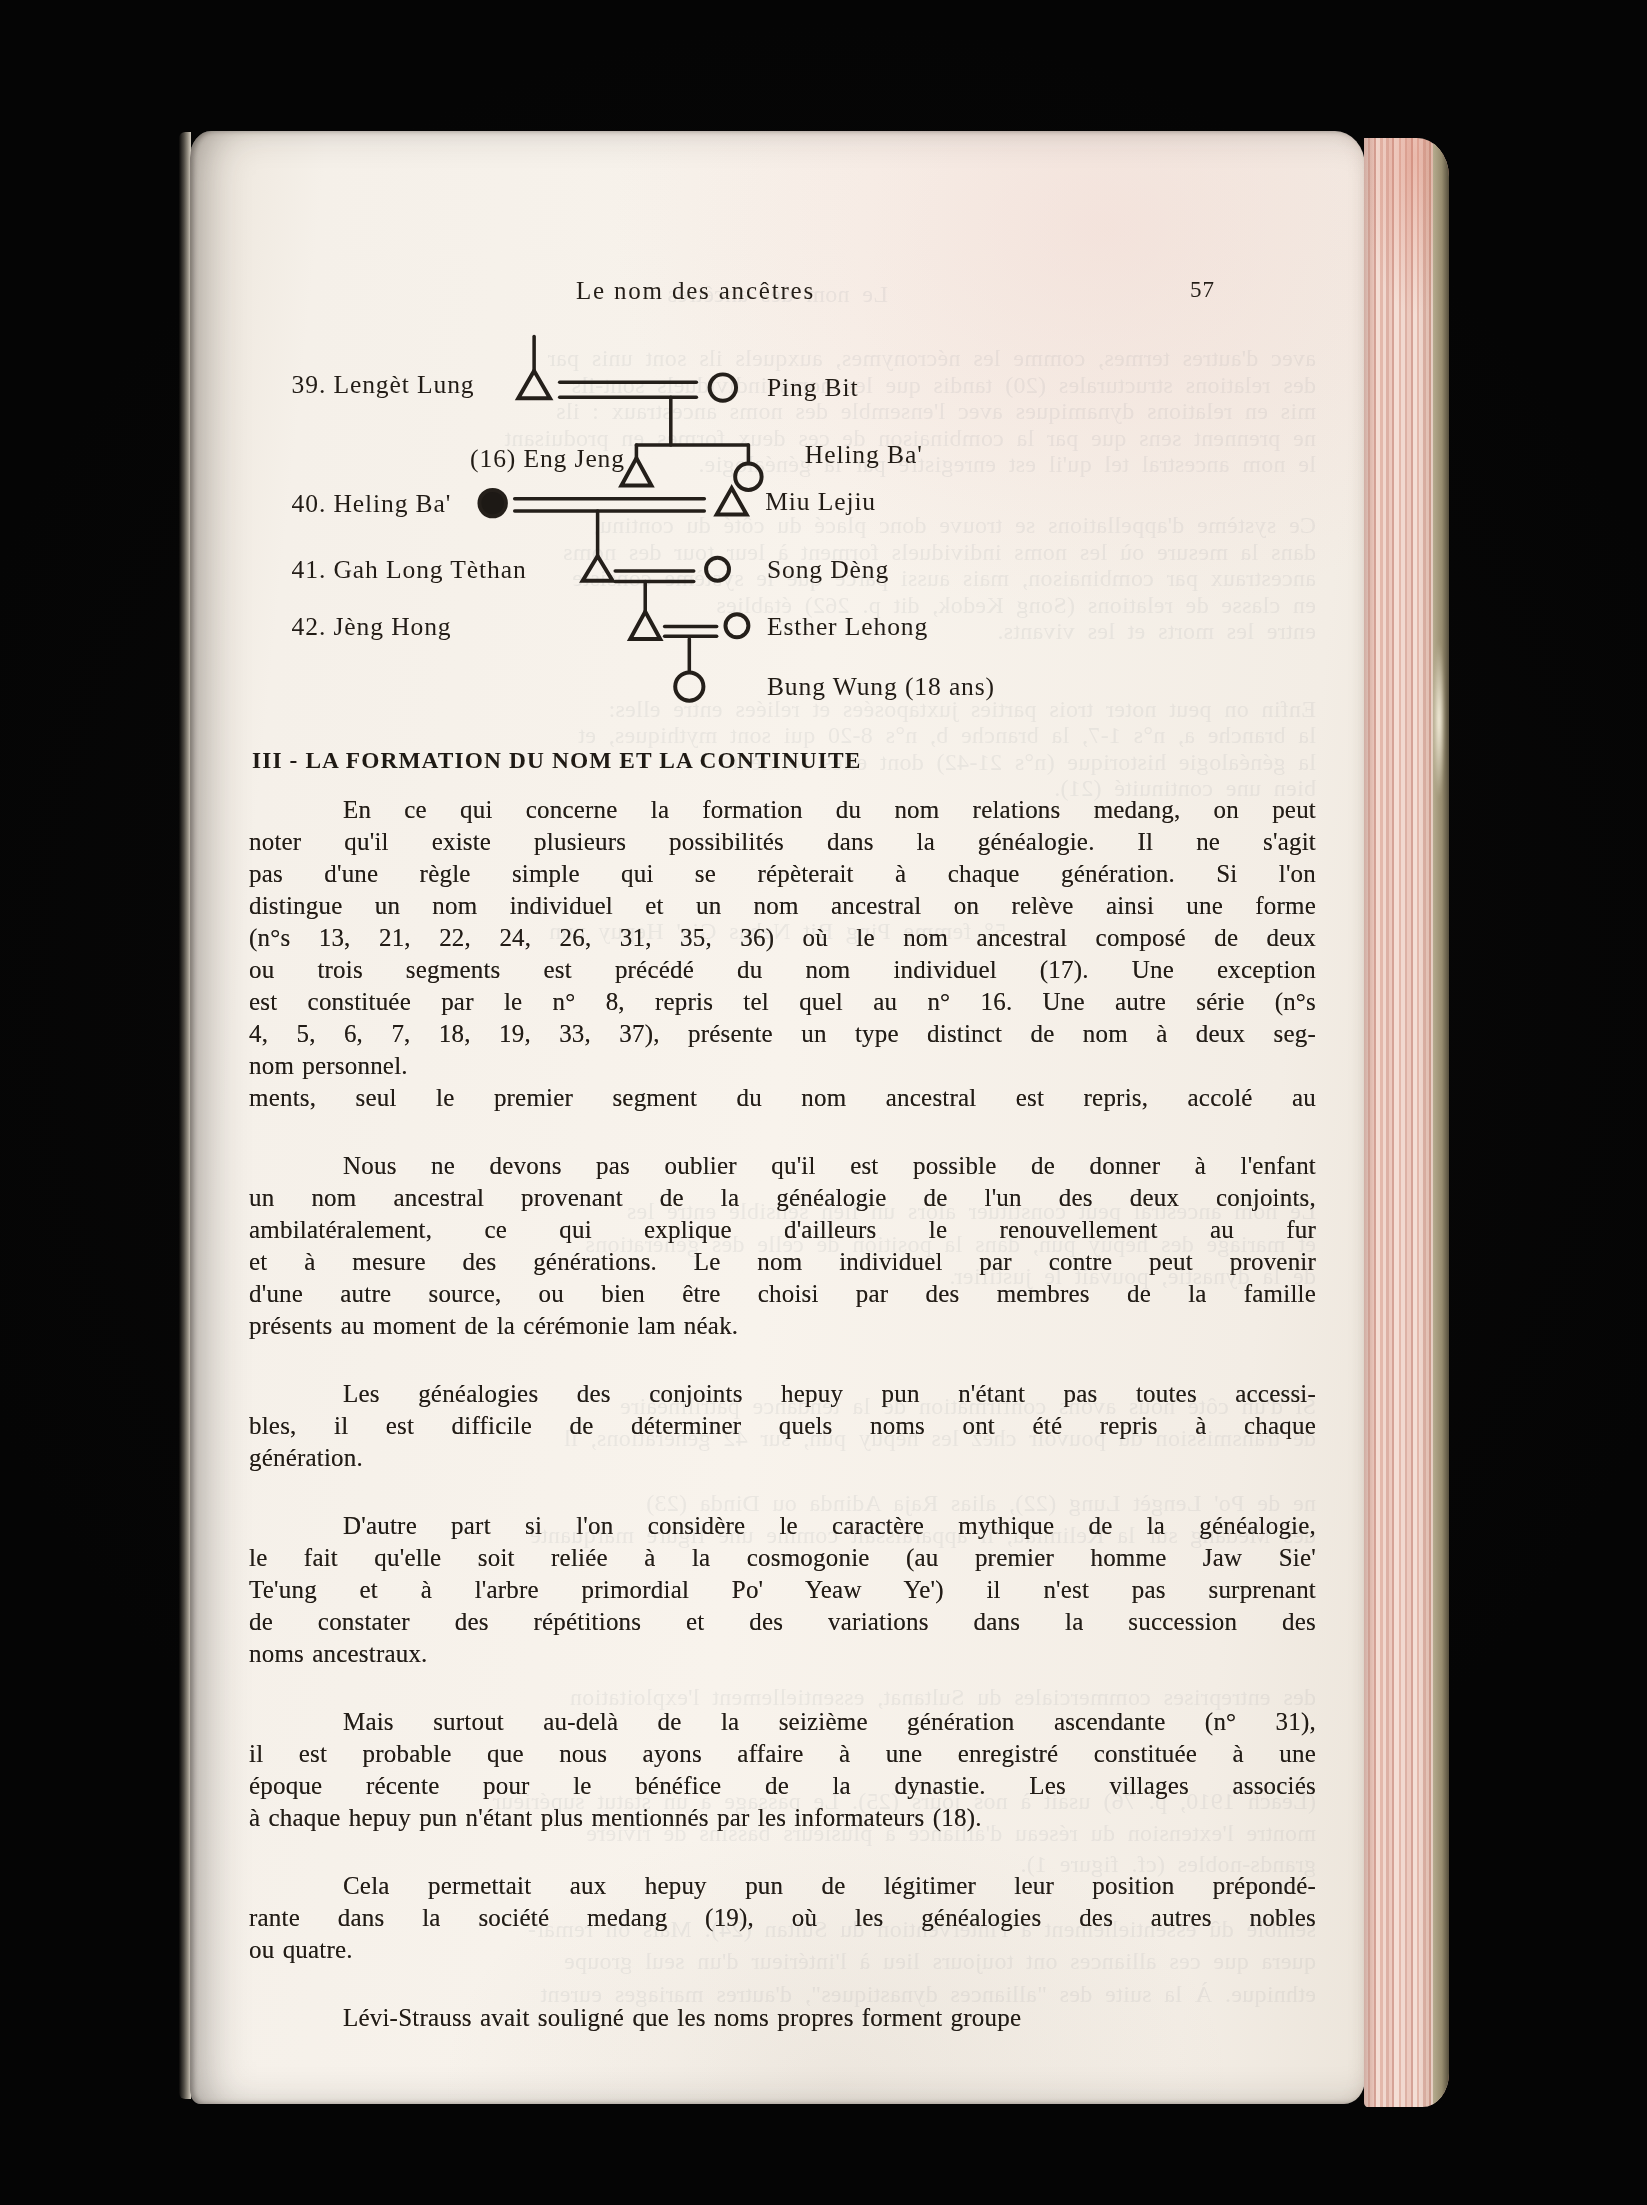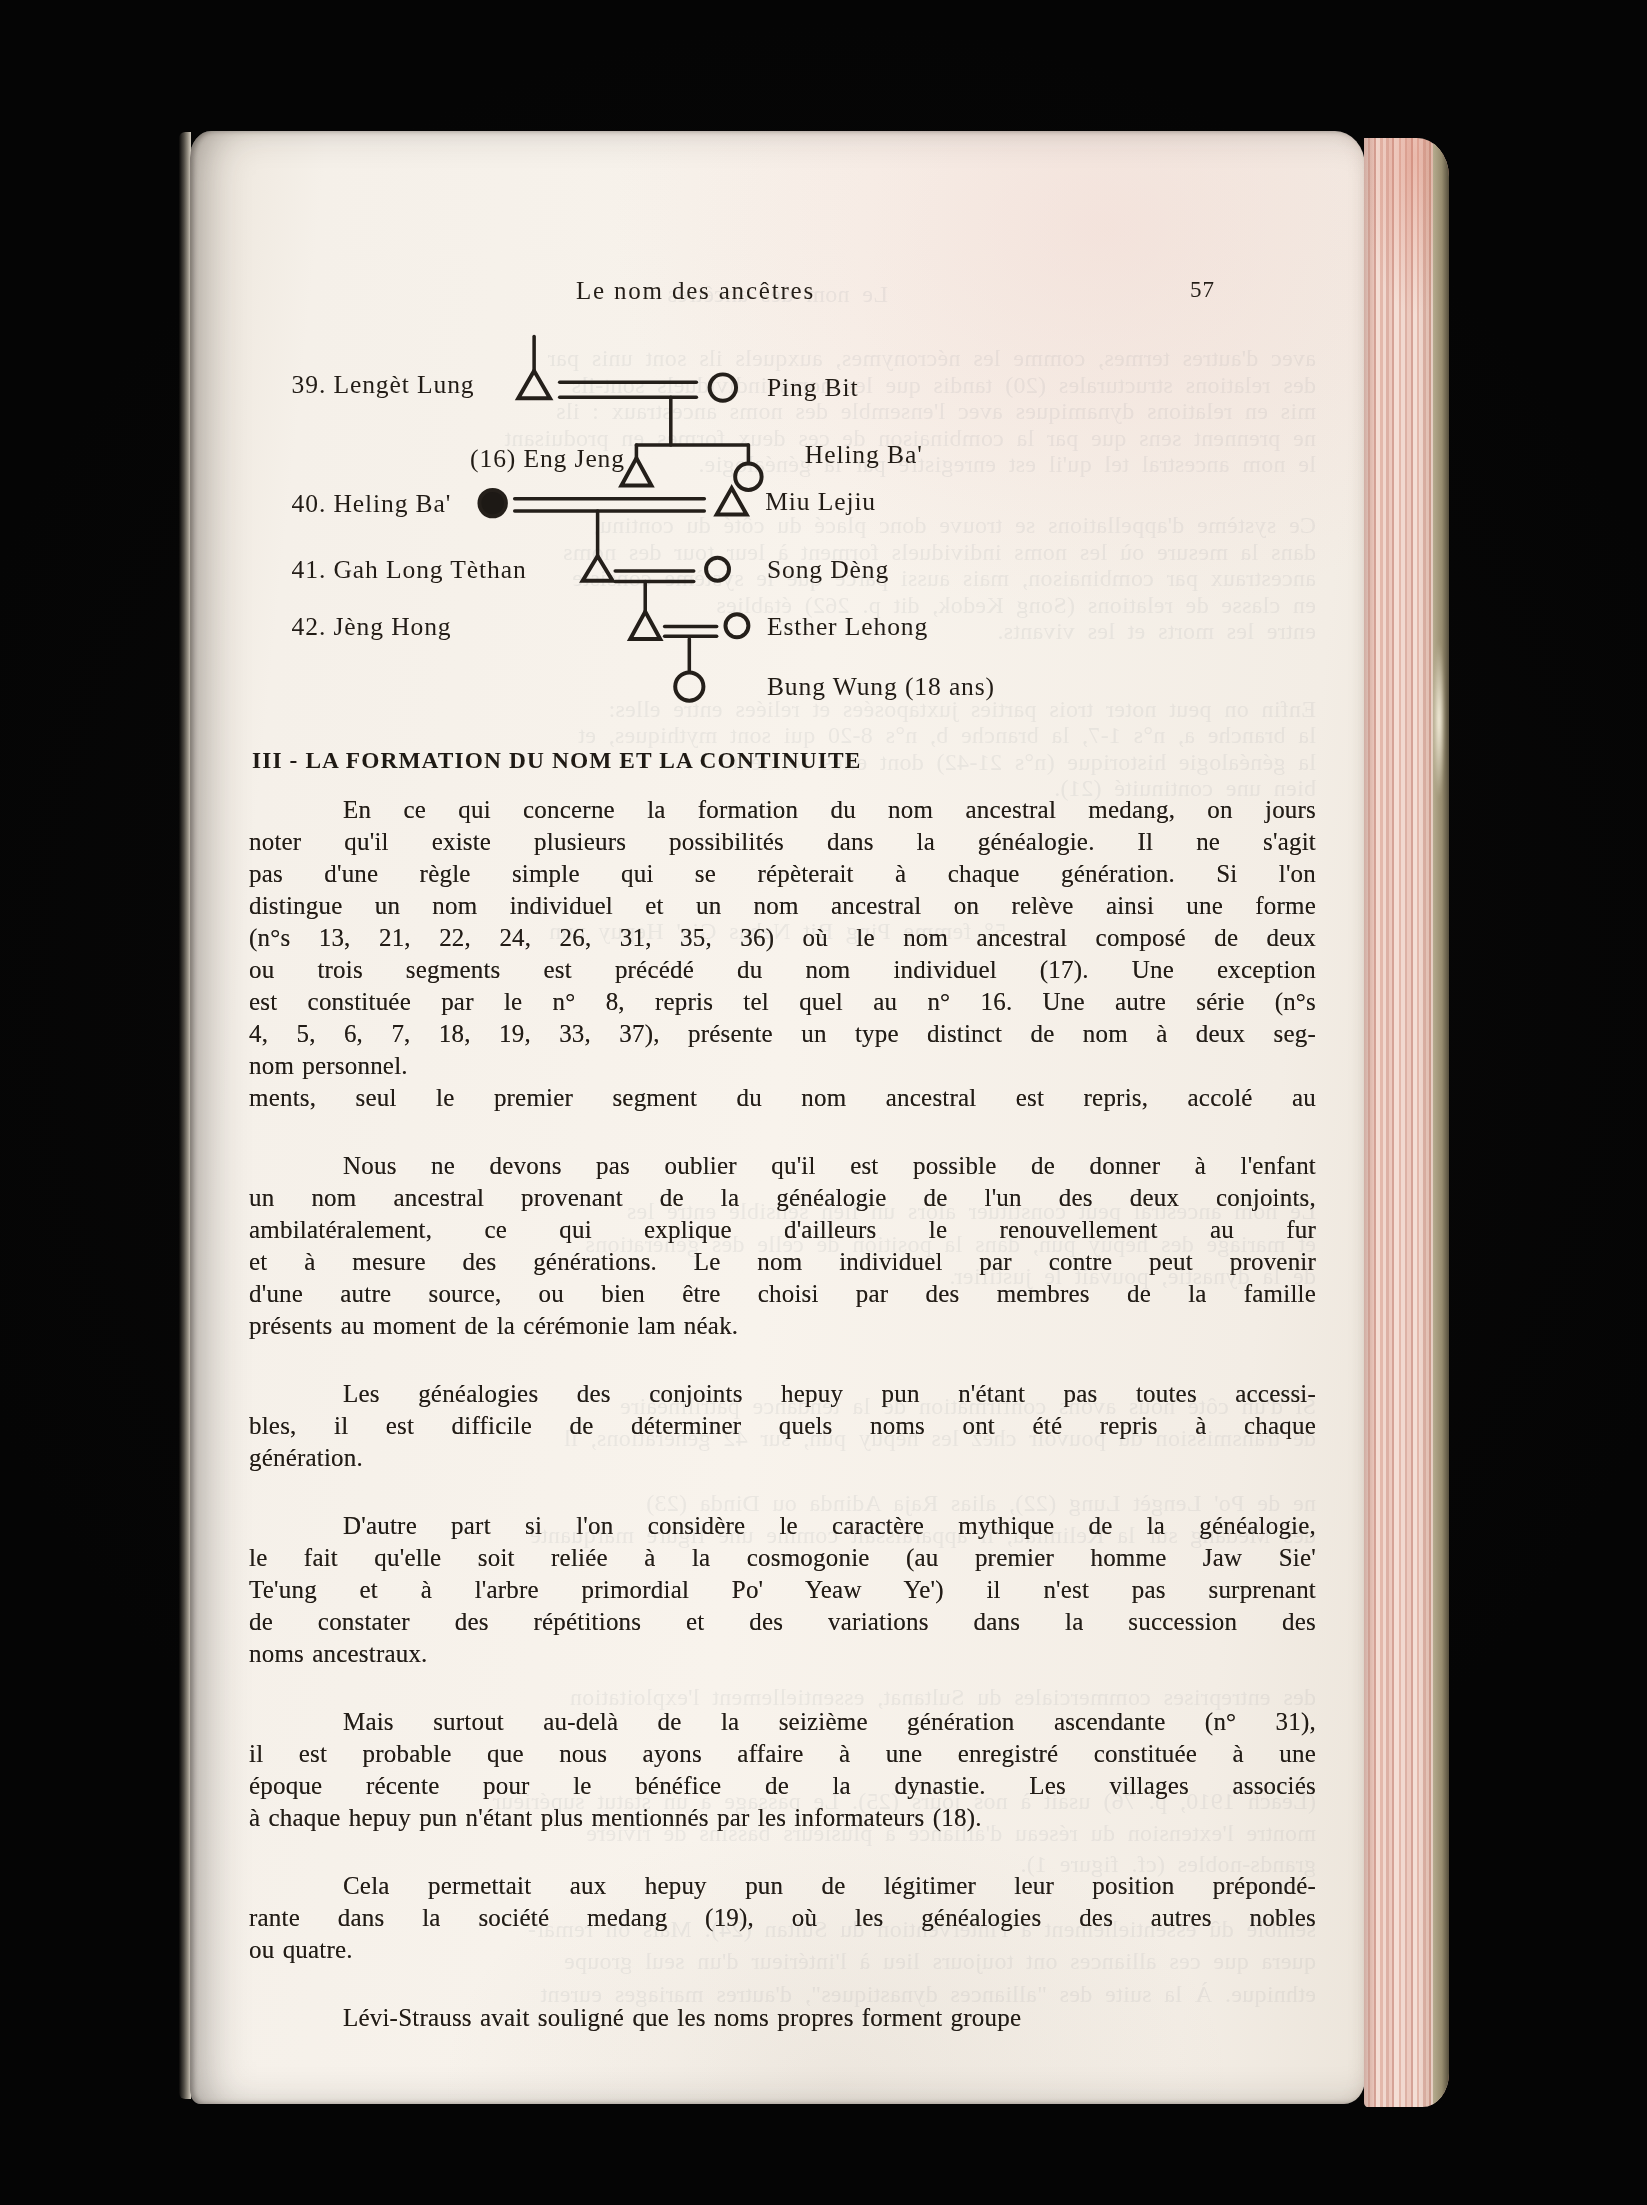--- a/index.html
+++ b/index.html
@@ -149,21 +149,21 @@
       <text x="654" y="507">Song Dèng</text>
       <text x="115" y="572">42. Jèng Hong</text>
       <text x="654" y="571">Esther Lehong</text>
       <text x="654" y="640">Bung Wung (18 ans)</text>
     </svg>
 
     <h2 class="section-heading">III - LA FORMATION DU NOM ET LA CONTINUITE</h2>
 
     <div class="body-text">
         <div class="para">
-          <div class="tline just indent">En ce qui concerne la formation du nom ancestral medang, on jours</div>
+          <div class="tline just indent">En ce qui concerne la formation du nom relations medang, on peut</div>
           <div class="tline just">noter qu'il existe plusieurs possibilités dans la généalogie. Il ne s'agit</div>
           <div class="tline just">pas d'une règle simple qui se répèterait à chaque génération. Si l'on</div>
           <div class="tline just">distingue un nom individuel et un nom ancestral on relève ainsi une forme</div>
           <div class="tline just">(n°s 13, 21, 22, 24, 26, 31, 35, 36) où le nom ancestral composé de deux</div>
           <div class="tline just">ou trois segments est précédé du nom individuel (17). Une exception</div>
           <div class="tline just">est constituée par le n° 8, repris tel quel au n° 16. Une autre série (n°s</div>
           <div class="tline just">4, 5, 6, 7, 18, 19, 33, 37), présente un type distinct de nom à deux seg-</div>
           <div class="tline last">nom personnel.</div>
           <div class="tline just">ments, seul le premier segment du nom ancestral est repris, accolé au</div>
         </div>

